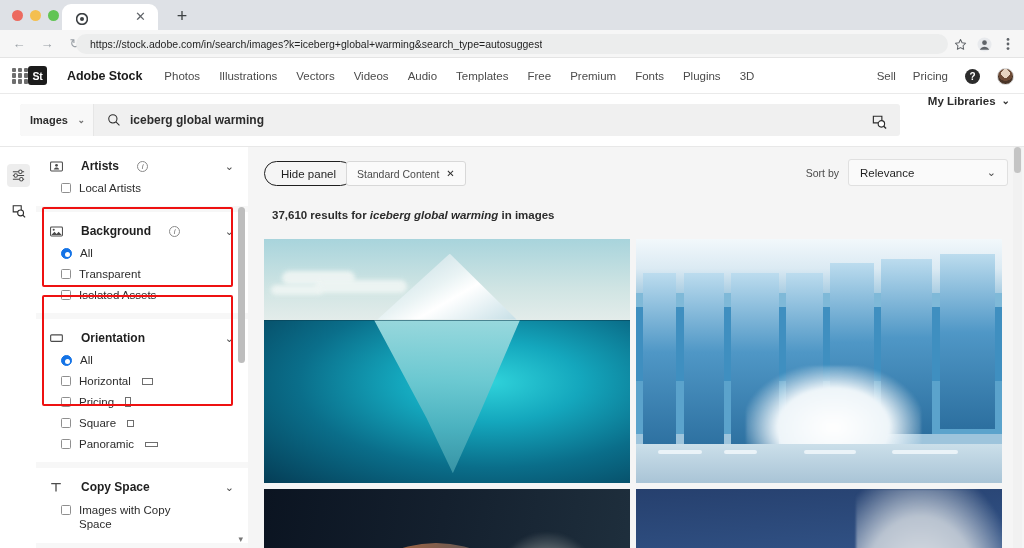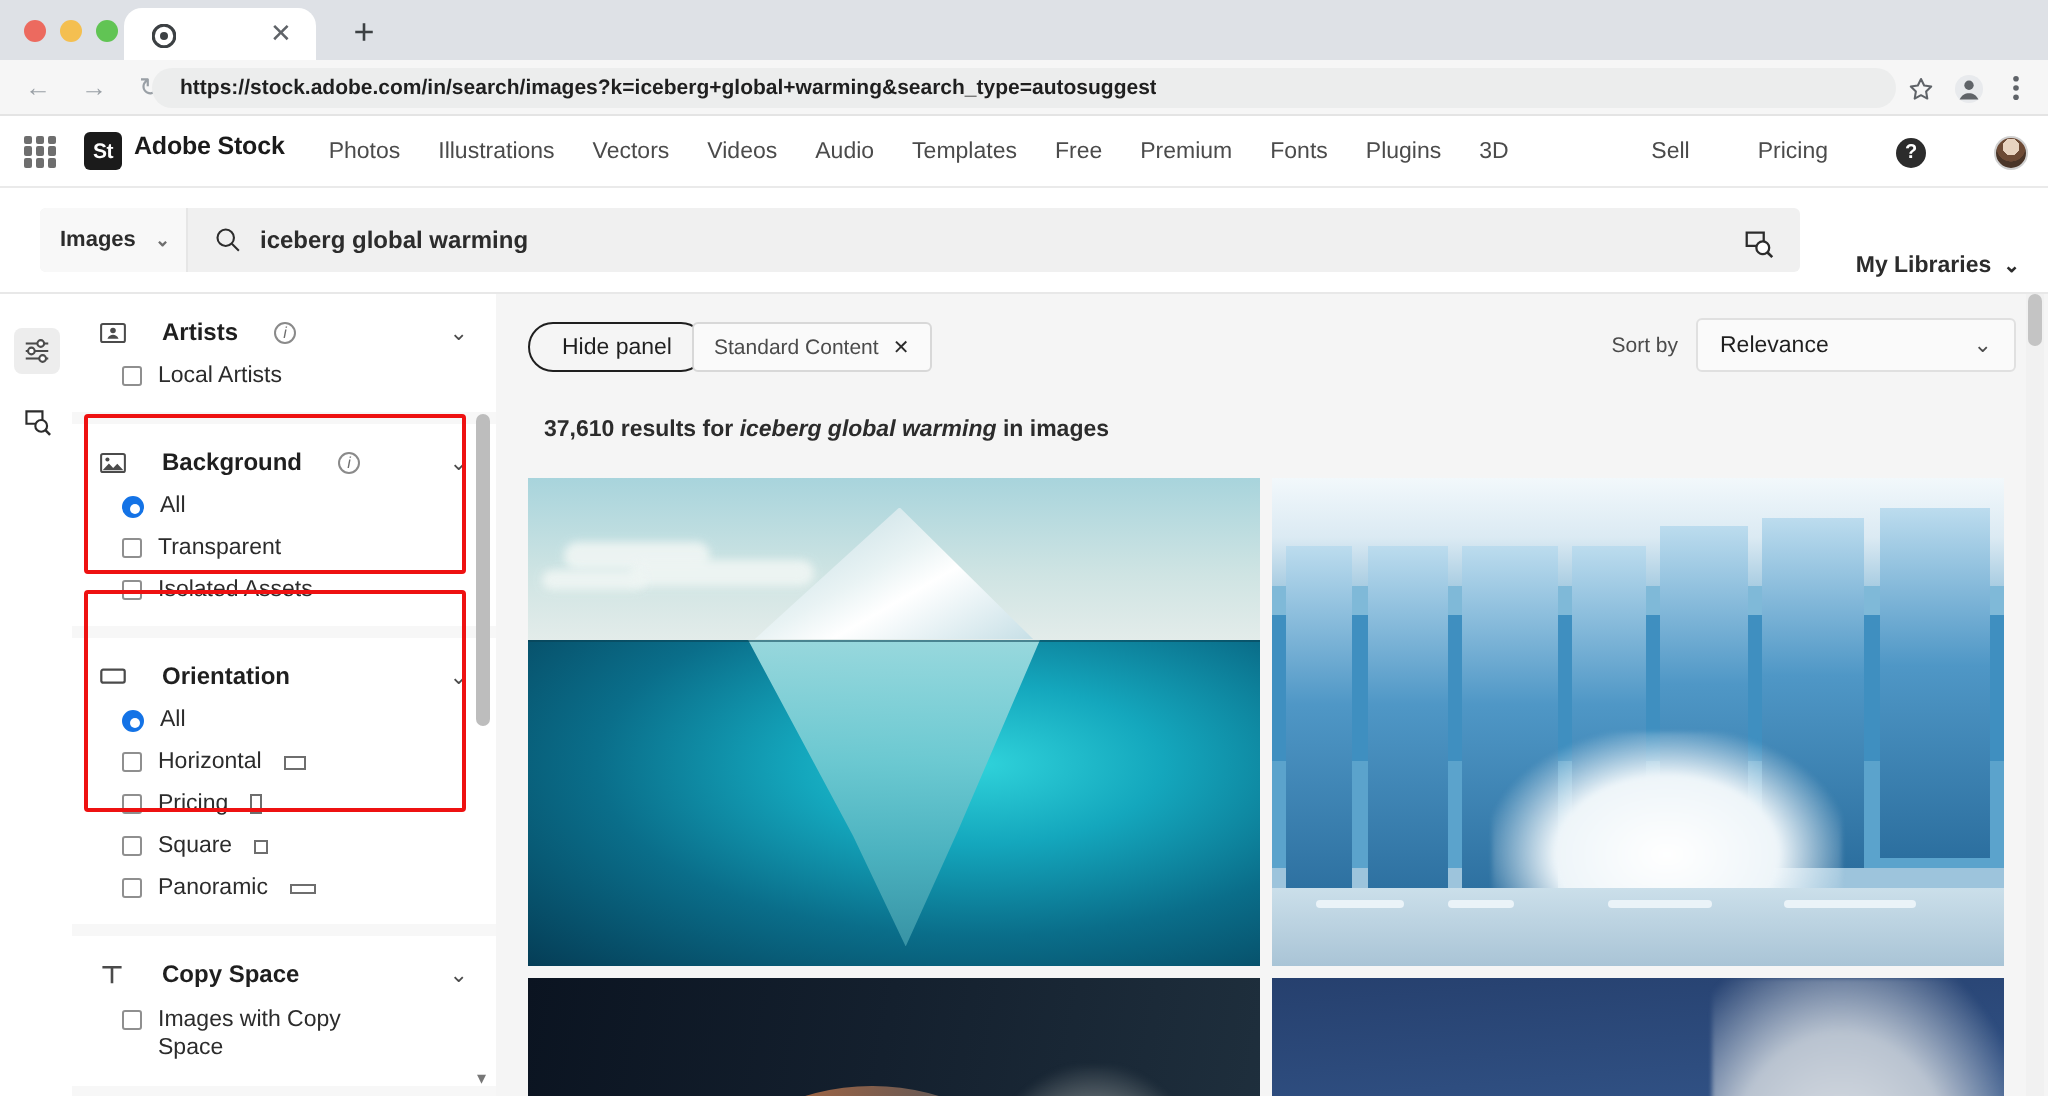--- a/index.html
+++ b/index.html
@@ -45,48 +45,48 @@
   }
   .nav-btn {
     width:22px; height:22px; margin-left:6px;
     display:flex; align-items:center; justify-content:center;
     color:#9aa0a6; font-size:13px; cursor:pointer;
   }
   .nav-btn.first { margin-left:8px; }
   .omnibox {
     position:absolute; left:76px; top:4px; width:872px; height:20px;
     background:#eceded; border-radius:10px;
-    display:flex; align-items:center; padding-left:14px;font-weight:bold;
+    display:flex; align-items:center; padding-left:14px;
   }
   .omnibox-url {
     font-size:10.5px; color:#1f1f1f; white-space:nowrap; overflow:hidden;
     font-family:"Liberation Sans", sans-serif;
   }
   .tb-right { position:absolute; right:6px; top:4px; display:flex; align-items:center; gap:4px; }
   .tb-icon { width:20px; height:20px; display:flex; align-items:center; justify-content:center; cursor:pointer; }
 
   
   .site-nav {
     position:absolute; top:58px; left:0; width:1024px; height:36px;
     background:#ffffff; border-bottom:1px solid #eaeaea;
     display:flex; align-items:center;
   }
   .grid-icon { margin-left:12px; width:16px; height:16px; display:grid;
     grid-template-columns:repeat(3,1fr); grid-template-rows:repeat(3,1fr); gap:1.5px; cursor:pointer; }
   .grid-icon i { background:#6e6e6e; border-radius:1px; display:block; }
-  .brand { display:flex; margin-left:14px; gap:6px; cursor:pointer; }
+  .brand { display:flex; align-items:center; gap:20px; cursor:pointer; }
   .brand-mark {
     width:19px; height:19px; background:#1b1b1b; border-radius:3px; color:#fff;
     font-size:10.5px; font-weight:bold; display:flex; align-items:center; justify-content:center;
     letter-spacing:-0.3px;
   }
   .brand-name { font-size:12.5px; font-weight:bold; color:#1b1b1b; letter-spacing:-0.1px; }
   .nav-links { display:flex; align-items:center; gap:19px; margin-left:22px; }
   .nav-links a { font-size:11.5px; color:#4b4b4b; text-decoration:none; white-space:nowrap; cursor:pointer; }
-  .nav-right { position:absolute; right:10px; top:0; height:36px; display:flex; align-items:center; gap:34px; }
+  .nav-right { position:absolute; right:10px; top:0; height:36px; display:flex; align-items:center; gap:17px; }
   .nav-right a { font-size:11.5px; color:#4b4b4b; text-decoration:none; cursor:pointer; }
   .help-icon {
     width:15px; height:15px; border-radius:50%; background:#2c2c2c; color:#fff;
     font-size:10px; font-weight:bold; display:flex; align-items:center; justify-content:center; cursor:pointer;
   }
   .avatar {
     width:17px; height:17px; border-radius:50%;
     background: radial-gradient(circle at 50% 30%, #e8d3c0 0 32%, #6d4a35 33% 56%, #4a3528 57% 100%);
     border:1px solid #d0d0d0; cursor:pointer;
   }
@@ -107,21 +107,21 @@
     padding:0 8px 0 10px; font-size:11px; color:#2c2c2c; cursor:pointer;
     border-right:1px solid #e6e6e6;
   }
   .type-select .chev { font-size:9px; color:#6e6e6e; }
   .search-magnifier { margin-left:13px; width:14px; height:14px; }
   .search-value { margin-left:9px; font-size:12px; color:#2c2c2c; }
   .visual-search {
     position:absolute; right:12px; top:9px; width:17px; height:17px; cursor:pointer;
   }
   .my-libraries {
-    position:absolute; right:14px; top:12px; height:52px; display:flex; align-items:center; gap:6px;
+    position:absolute; right:14px; top:0; height:52px; display:flex; align-items:flex-start; gap:6px;
     font-size:11.5px; color:#2c2c2c; cursor:pointer;
   }
   .my-libraries .chev { font-size:10px; }
 
   
   .rail { position:absolute; left:0; top:147px; width:36px; height:401px; background:#ffffff; }
   .rail-btn {
     position:absolute; left:7px; width:23px; height:23px; border-radius:4px;
     display:flex; align-items:center; justify-content:center; cursor:pointer;
   }

